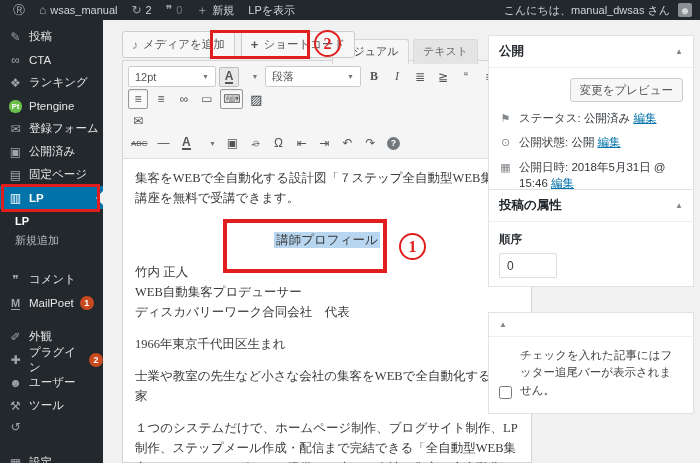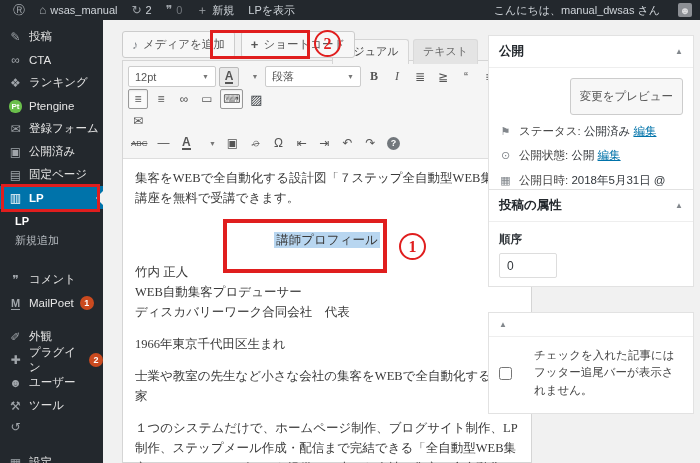--- a/index.html
+++ b/index.html
@@ -13,21 +13,21 @@
   }
   
   .adminbar {
     position:absolute; top:0; left:0; right:0; height:20px;
     background:#23282d; color:#cfd4d9; font-size:11px;
     display:flex; align-items:center; padding:0 6px; z-index:20;
   }
   .ab-item { display:flex; align-items:center; gap:4px; padding:0 7px; height:100%; white-space:nowrap; }
   .ab-ic { font-size:12px; color:#a0a5aa; }
   .ab-dim { color:#72777c; }
-  .ab-right { margin-left:auto; display:flex; align-items:center; gap:18px; padding-right:2px;}
+  .ab-right { margin-left:auto; display:flex; align-items:center; gap:8px; padding-right:2px;}
   .avatar { width:14px; height:14px; background:#8c8f94; border-radius:2px; display:flex;align-items:center;justify-content:center;font-size:10px;color:#dcdcde;}
   
   .sidebar {
     position:absolute; top:20px; left:0; width:103px; bottom:0;
     background:#23282d; color:#e5e5e5; font-size:11.5px; padding-top:5px; z-index:10;
   }
   .mi { display:flex; align-items:center; gap:6px; height:23px; padding-left:8px; position:relative; cursor:pointer;}
   .mi .ic { width:15px; text-align:center; color:#a0a5aa; font-size:12px; flex:0 0 15px;}
   .mi.gap { margin-top:11px; }
   .mi.active { background:#0073aa; color:#fff; font-weight:bold; }
@@ -94,21 +94,21 @@
   .pfoot { display:flex; justify-content:space-between; align-items:center; background:#f5f5f5;
     border-top:1px solid #ddd; padding:9px 10px; }
   .trash { color:#a00; text-decoration:underline; font-size:11.5px; cursor:pointer;}
   .update-btn { background:#0085ba; color:#fff; border:1px solid #0073aa; border-radius:3px;
     padding:5px 11px; font-size:11.5px; cursor:pointer; font-weight:bold;}
   #p-publish { top:35px; }
   #p-attr { top:189px; }
   .order-label { font-weight:bold; color:#32373c; margin:4px 0 6px; font-size:11.5px;}
   .order-input { width:58px; height:25px; border:1px solid #ddd; border-radius:2px; padding:2px 7px; font-size:12px; color:#32373c;}
   #p-footbar { top:312px; }
-  .cb-row { display:flex; gap:22px; align-items:center; margin:4px 0 6px; line-height:1.5;}
+  .cb-row { display:flex; gap:8px; align-items:flex-end; margin:4px 0 6px; line-height:1.5;}
   .cb-row input { margin-top:2px; }
   
   .redbox { position:absolute; border:3px solid #e01e1e; z-index:60; pointer-events:none; }
   #rb-lp  { left:1px;  top:184px; width:99px;  height:28px; }
   #rb-sc  { left:210px; top:30px; width:100px; height:29px; }
   #rb-kw  { left:223px; top:219px; width:164px; height:54px; border-width:4px;}
   .numcircle { position:absolute; z-index:60; width:27px; height:27px; border:2px solid #e01e1e;
     border-radius:50%; color:#e01e1e; display:flex; align-items:center; justify-content:center;
     font-size:16px; font-weight:bold; font-family:"Liberation Serif",serif; pointer-events:none; background:transparent;}
   #nc2 { left:314px; top:30px; }
@@ -307,21 +307,21 @@
   </div>
 </div>
 
 <div class="panel" id="p-publish">
   <div class="phead">
     <span>公開</span>
     <span class="ptoggle">▲</span>
   </div>
   <div class="pbody">
     <div class="preview-row">
-      <button class="wp-btn" style="height:37px">変更をプレビュー</button>
+      <button class="wp-btn" style="height:24px">変更をプレビュー</button>
     </div>
     <div class="prow">
       <span class="picon">⚑</span>
       <span><span>ステータス:</span> <span class="bval">公開済み</span> <span class="elink">編集</span></span>
     </div>
     <div class="prow">
       <span class="picon">⊙</span>
       <span><span>公開状態:</span> <span class="bval">公開</span> <span class="elink">編集</span></span>
     </div>
     <div class="prow">

